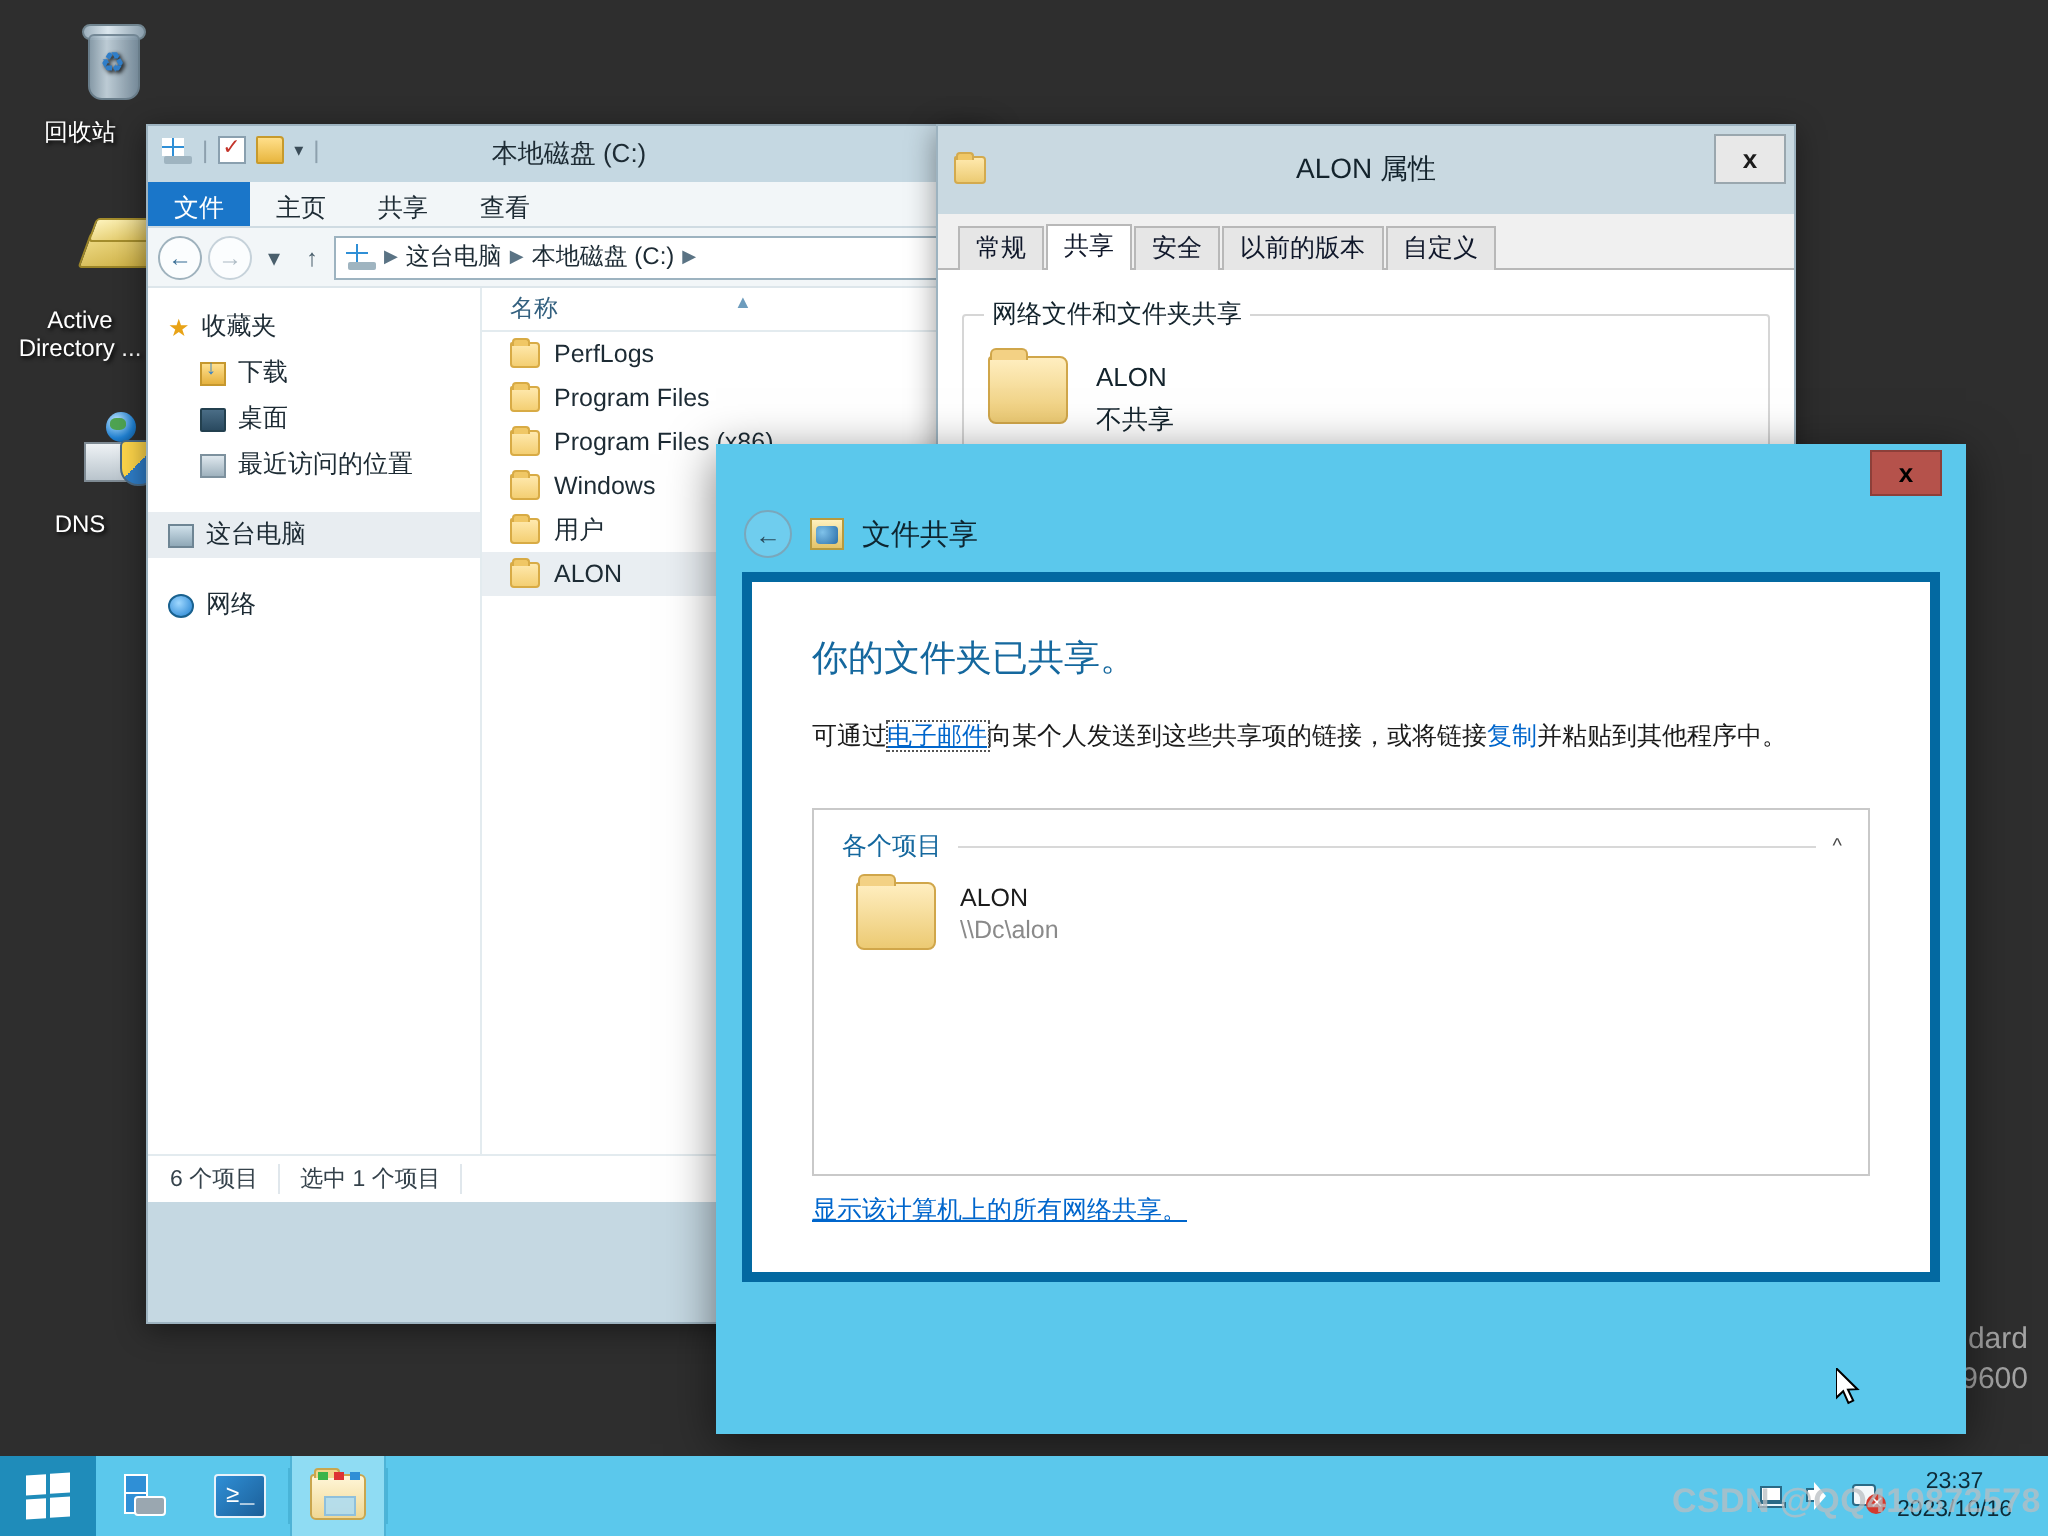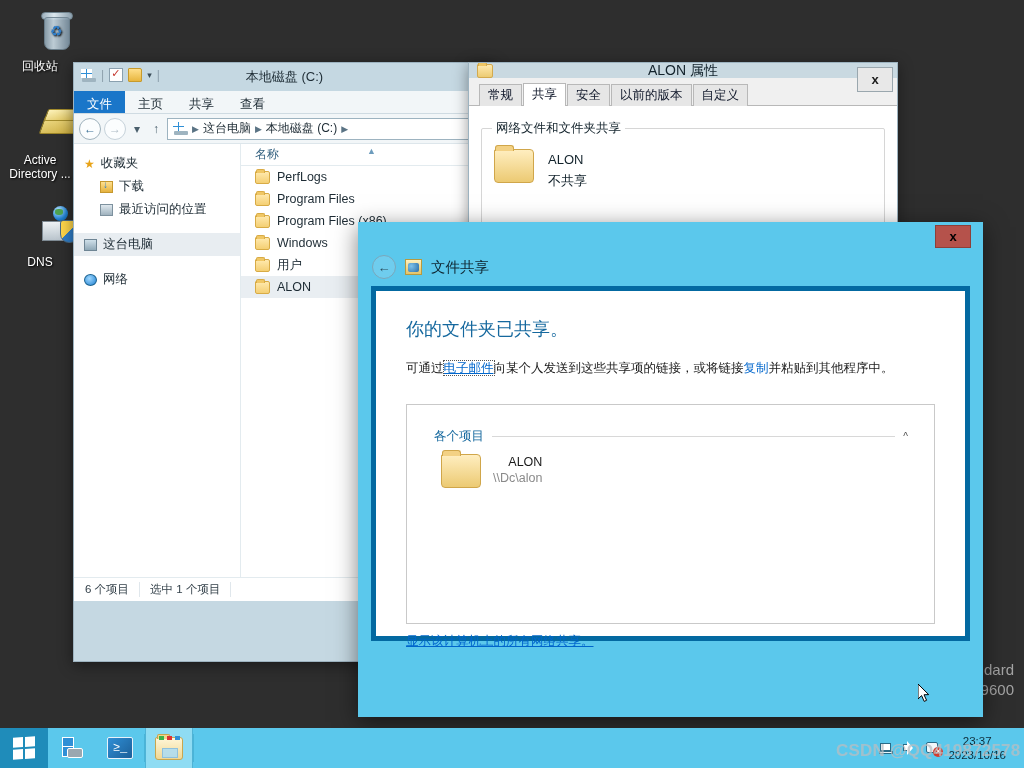--- a/index.html
+++ b/index.html
@@ -177,21 +177,21 @@
   .exp-status .cell:last-child { border-right: none; }
 
   
   #props {
     position: absolute; left: 468px; top: 62px; width: 430px; height: 500px;
     background: #f0f0f0; border: 1px solid #9db3c0;
     box-shadow: 0 3px 14px rgba(0,0,0,.4);
     overflow: hidden;
   }
   .props-title {
-    height: 15px; background: #c9d9e1; position: relative; display: flex; align-items: center;
+    height: 44px; background: #c9d9e1; position: relative; display: flex; align-items: center;
   }
   .props-title .ico { margin-left: 8px; width: 16px; height: 14px; position: relative;
     background: linear-gradient(to bottom,#ffe9ae,#eccb73); border:1px solid #d3aa4e; border-radius:1px 2px 2px 2px;}
   .props-title .ico:before{content:""; position:absolute; left:0; top:-3px; width:7px; height:3px;
     background:#f0c765; border:1px solid #d3aa4e; border-bottom:none;border-radius:2px 2px 0 0;}
   .props-title .t {
     position: absolute; left: 0; right: 0; text-align: center; font-size: 14px; color: #13232c;
   }
   .props-close {
     position: absolute; right: 4px; top: 4px; width: 36px; height: 25px;
@@ -264,23 +264,22 @@
     background: #fff; border: 5px solid #0369a1;
     padding: 26px 30px 0;
   }
   .sh-h1 { font-size: 18px; color: #15689e; font-weight: normal; margin-bottom: 18px; }
   .sh-p { font-size: 12.5px; color: #1b1b1b; line-height: 18px; }
   .lnk { color: #0066cc; text-decoration: none; }
   .lnk.dotted { outline: 1px dotted #555; text-decoration: underline; }
   .lnk.u { text-decoration: underline; }
 
   .items-box {
-    margin-top: 27px; border: 1px solid #c9c9c9; height: 220px; position: relative;
-    padding: 16px;
-    text-align: right;
+    margin-top: 27px; border: 1px solid #c9c9c9; height: 184px; position: relative;
+    padding: 3px;
   }
   .items-head {
     display: flex; align-items: center; gap: 8px; padding: 7px 10px 0 11px;
     font-size: 12.5px; color: #15689e;
   }
   .items-head .rule { flex: 1; height: 1px; background: #d8d8d8; }
   .items-head .chev { color: #4a4a4a; font-size: 10px; }
   .share-item { display: flex; gap: 12px; padding: 9px 0 0 18px; align-items: flex-start; }
   .share-item .ftxt .n { font-size: 12.5px; color: #1b1b1b; line-height: 16px; }
   .share-item .ftxt .p { font-size: 12.5px; color: #8a8a8a; line-height: 16px; }
@@ -450,20 +449,24 @@
 
   <div class="exp-body">
     <div class="exp-side">
       <div class="side-item">
         <span class="star">★</span>
         <span>收藏夹</span>
       </div>
       <div class="side-item sub">
         <span class="sq dl"></span>
         <span>下载</span>
+      </div>
+      <div class="side-item sub">
+        <span class="sq desk"></span>
+        <span>桌面</span>
       </div>
       <div class="side-item sub">
         <span class="sq recent"></span>
         <span>最近访问的位置</span>
       </div>
       <div class="side-gap"></div>
       <div class="side-item sel">
         <span class="sq pc"></span>
         <span>这台电脑</span>
       </div>

